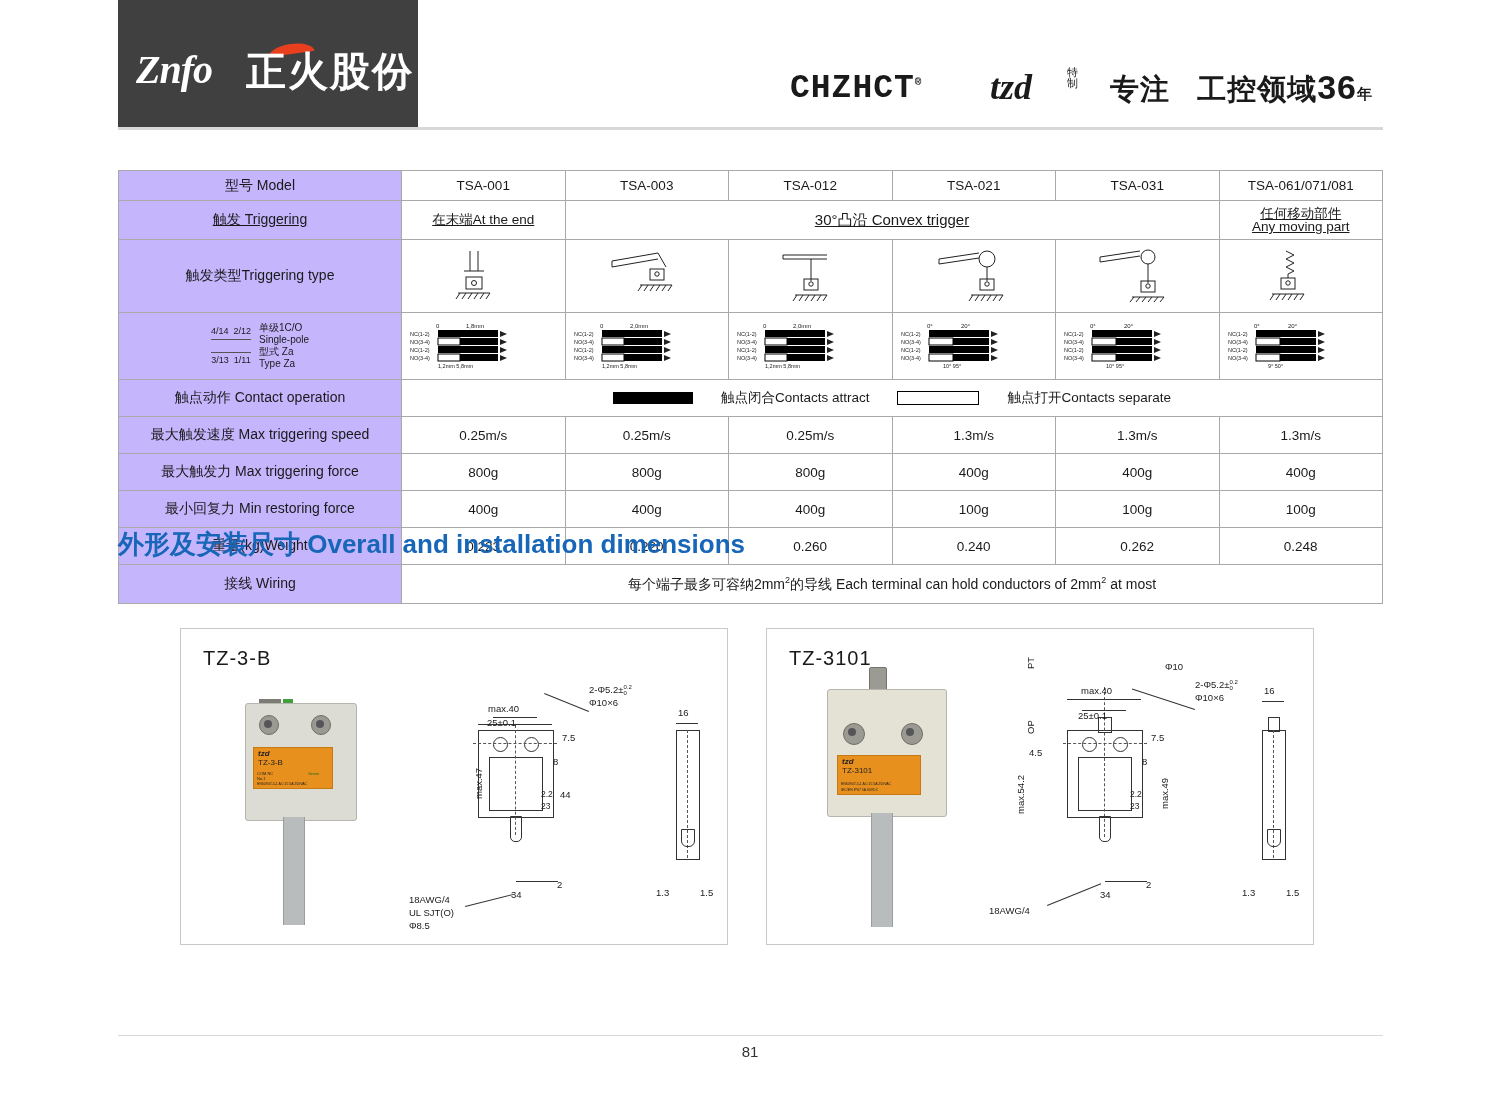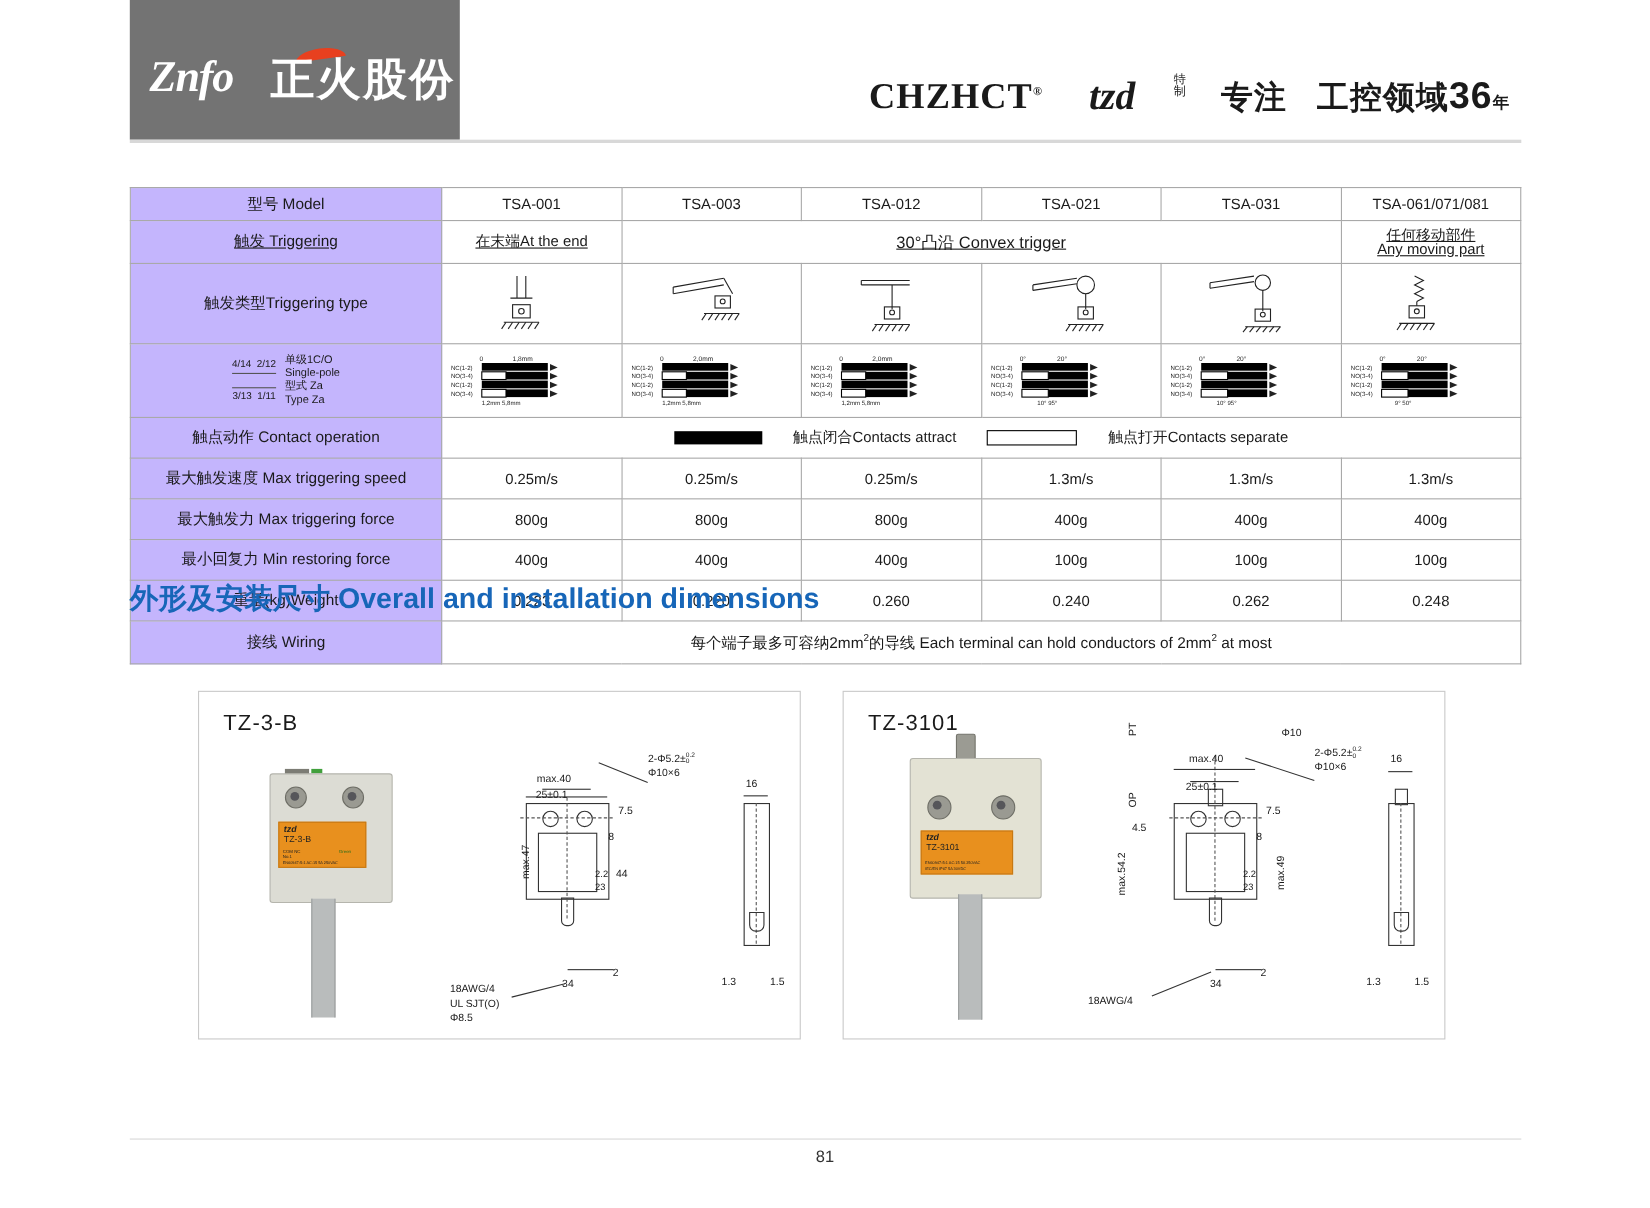--- a/index.html
+++ b/index.html
@@ -3,26 +3,26 @@
 <meta charset="utf-8">
 <style>
   html,body{margin:0;padding:0;}
   body{
     width:1500px;height:1098px;background:#ffffff;
     font-family:"Liberation Sans", sans-serif;
     color:#1a1a1a;position:relative;overflow:hidden;
   }
   
   .header{position:absolute;left:0;top:0;width:1500px;height:130px;}
-  .logo-block{position:absolute;left:118px;top:0;width:300px;height:127px;background:#737373;}
+  .logo-block{position:absolute;left:118px;top:0;width:300px;height:127px;background:#404040;}
   .logo-znfo{position:absolute;left:18px;top:46px;font-size:40px;font-style:italic;font-weight:bold;color:#ffffff;letter-spacing:-1px;font-family:"Liberation Serif",serif;}
   .logo-cn{position:absolute;left:128px;top:44px;font-size:40px;font-weight:bold;color:#ffffff;letter-spacing:2px;}
   .logo-swoosh{position:absolute;left:150px;top:44px;width:46px;height:10px;border-radius:50%/100% 100% 0 0;background:#e8401f;transform:rotate(-8deg);}
   .hdr-right{position:absolute;left:790px;top:62px;width:600px;height:56px;}
-  .chzhct{position:absolute;left:0;top:8px;font-size:33px;font-weight:bold;letter-spacing:1px;color:#1a1a1a;font-family:Liberation Serif, serif;}
+  .chzhct{position:absolute;left:0;top:8px;font-size:33px;font-weight:bold;letter-spacing:1px;color:#1a1a1a;font-family:Liberation Mono, monospace;}
   .chzhct sup{font-size:11px;vertical-align:super;}
   .tzd{position:absolute;left:200px;top:4px;font-size:36px;font-style:italic;font-weight:bold;color:#1a1a1a;font-family:"Liberation Serif",serif;}
   .tzd-sup{position:absolute;left:277px;top:5px;font-size:11px;line-height:11px;width:14px;color:#1a1a1a;}
   .slogan{position:absolute;left:320px;top:6px;font-size:29px;font-weight:bold;color:#1a1a1a;letter-spacing:1px;}
   .slogan .num{font-size:34px;}
   .slogan .yr{font-size:15px;}
   .hdr-line{position:absolute;left:118px;top:127px;width:1265px;height:3px;background:#d8d8d8;}
 
   
   .spec{position:absolute;left:118px;top:170px;width:1265px;border-collapse:collapse;}

